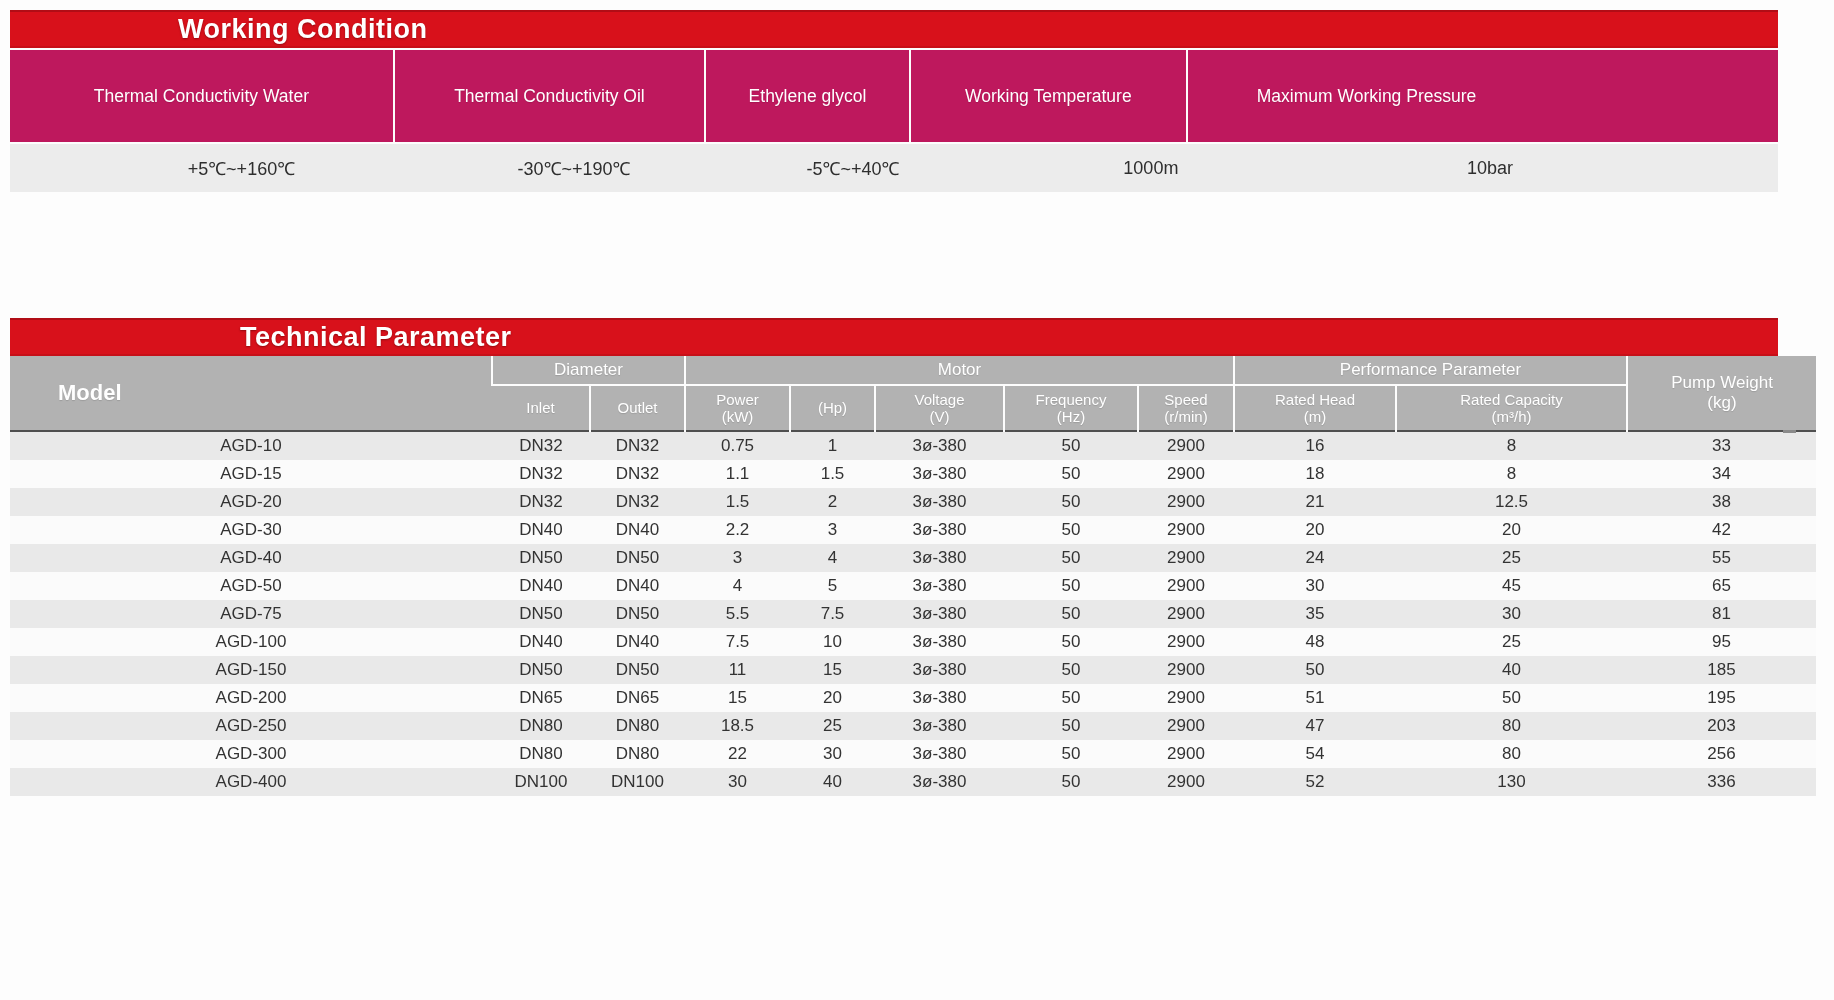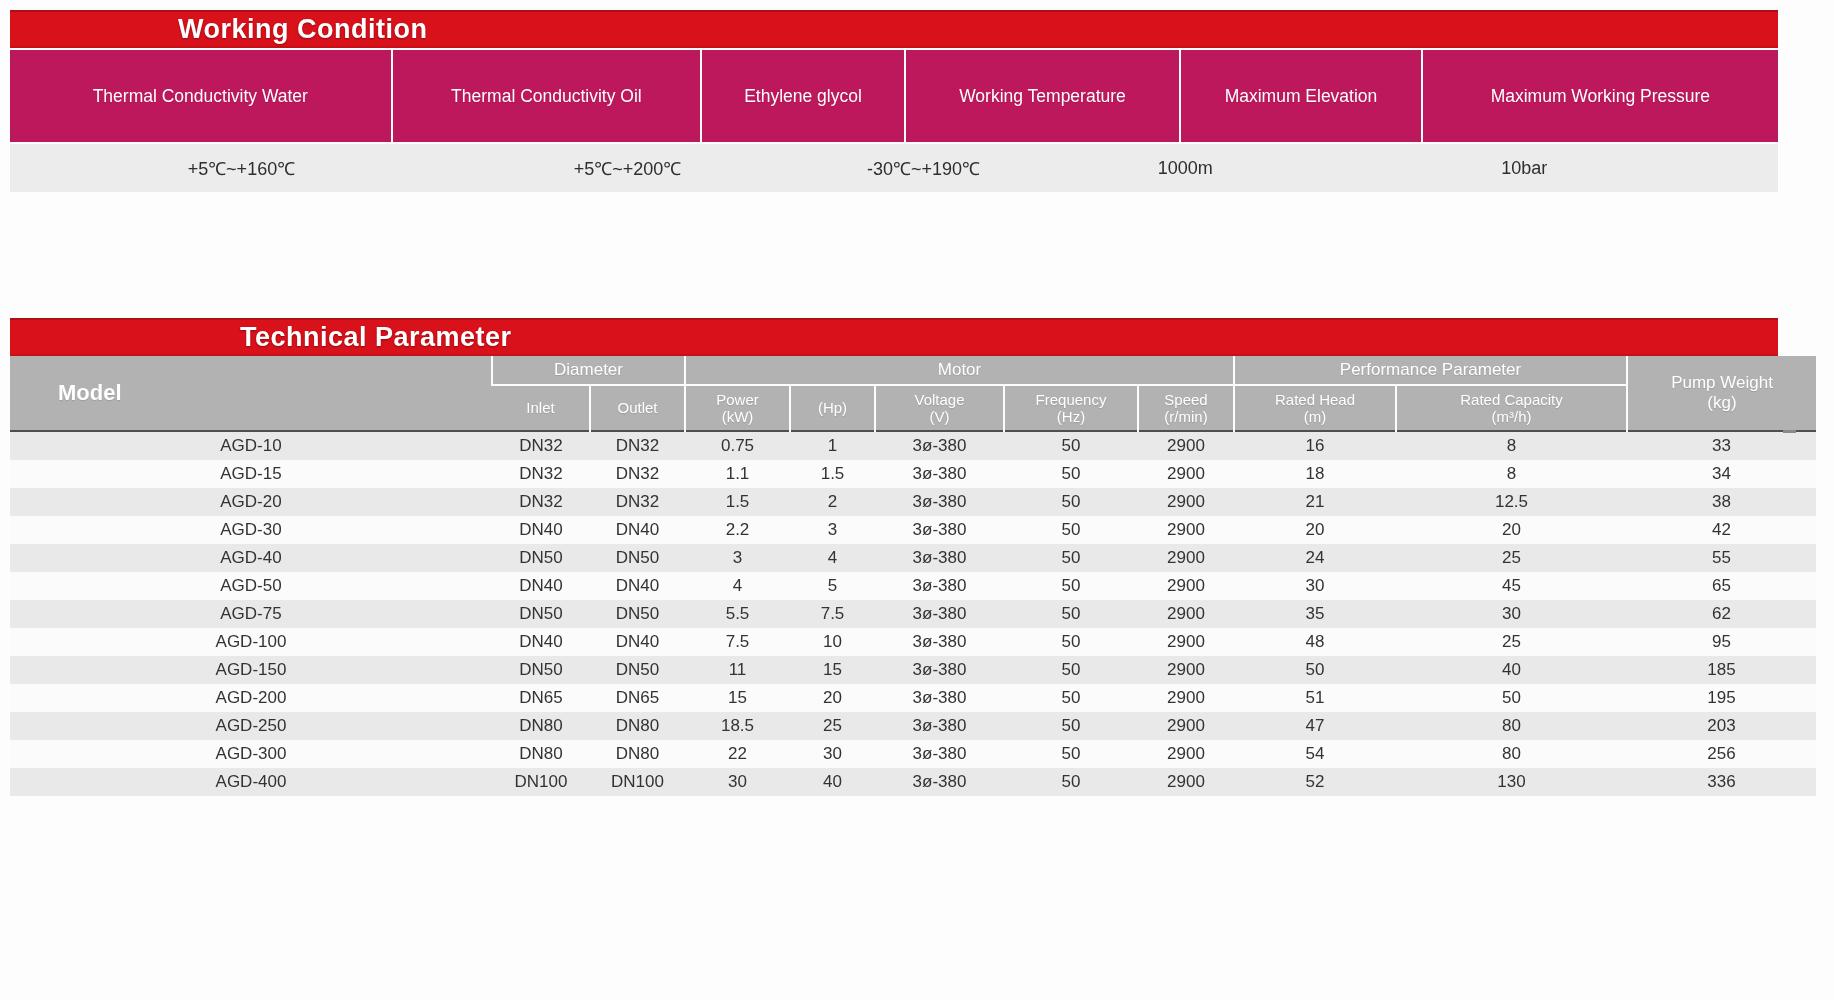--- a/index.html
+++ b/index.html
@@ -95,28 +95,27 @@
   <section class="wc">
     <div class="red-bar">
       <span class="red-title">Working Condition</span>
     </div>
 
     <div class="wc-head">
       <div class="wc-hcell c1">Thermal Conductivity Water</div>
       <div class="wc-hcell c2">Thermal Conductivity Oil</div>
       <div class="wc-hcell c3">Ethylene glycol</div>
       <div class="wc-hcell c4">Working Temperature</div>
-      <div class="wc-hcell c5">Maximum Elevation</div>
       <div class="wc-hcell c6">Maximum Working Pressure</div>
     </div>
 
     <div class="wc-values">
       <div class="wc-vcell c1">+5℃~+160℃</div>
-      <div class="wc-vcell c2">+5℃~+200℃</div>
       <div class="wc-vcell c3">-30℃~+190℃</div>
+      <div class="wc-vcell c4">-5℃~+40℃</div>
       <div class="wc-vcell c5">1000m</div>
       <div class="wc-vcell c6">10bar</div>
     </div>
   </section>
 
   <section class="tp">
     <div class="red-bar">
       <span class="red-title">Technical Parameter</span>
     </div>
 
@@ -244,21 +243,21 @@
             <td class="model-cell">AGD-75</td>
             <td>DN50</td>
             <td>DN50</td>
             <td>5.5</td>
             <td>7.5</td>
             <td>3ø-380</td>
             <td>50</td>
             <td>2900</td>
             <td>35</td>
             <td>30</td>
-            <td>62</td>
+            <td>81</td>
           </tr>
           <tr>
             <td class="model-cell">AGD-100</td>
             <td>DN40</td>
             <td>DN40</td>
             <td>7.5</td>
             <td>10</td>
             <td>3ø-380</td>
             <td>50</td>
             <td>2900</td>

